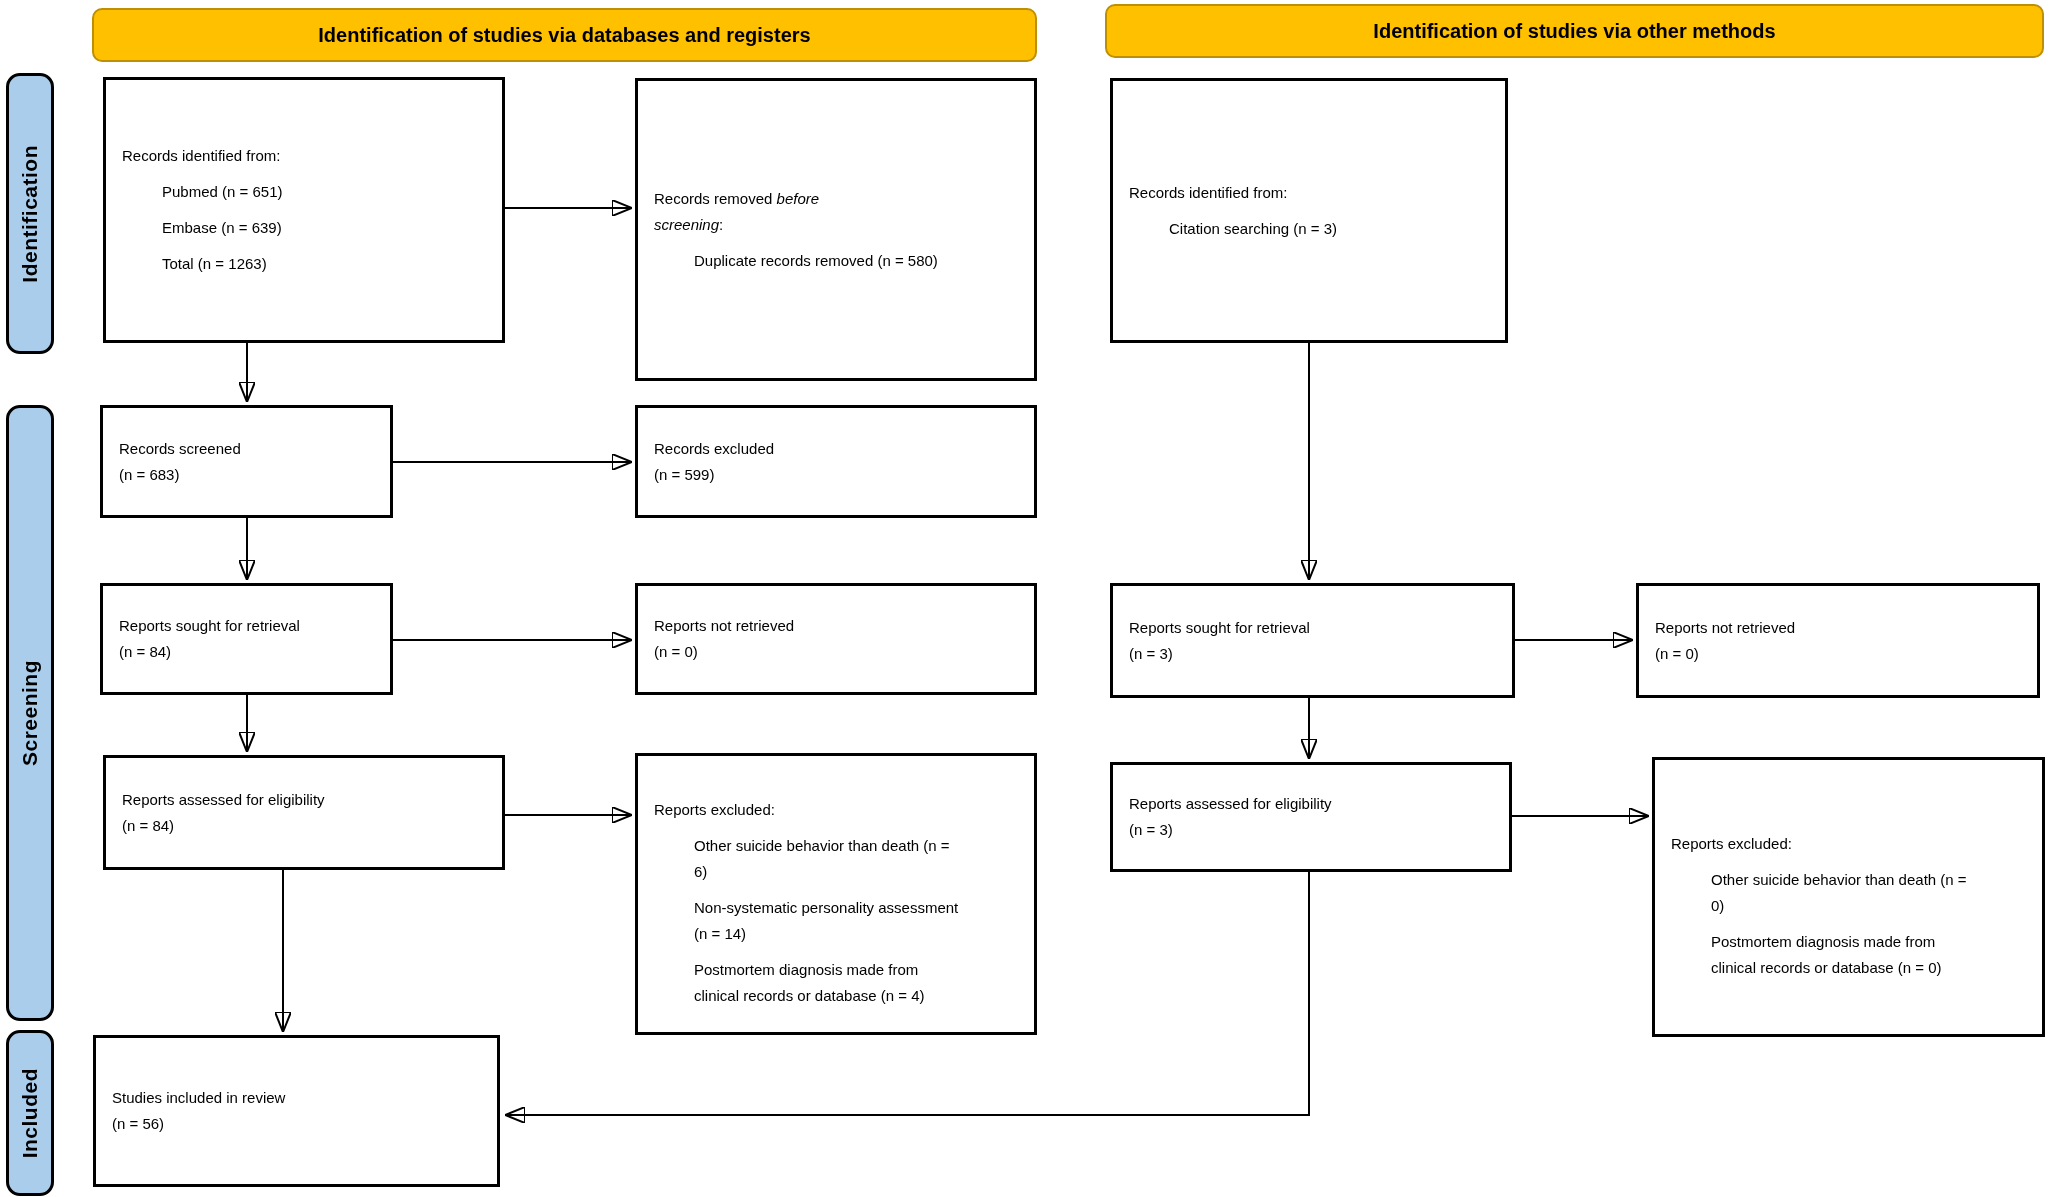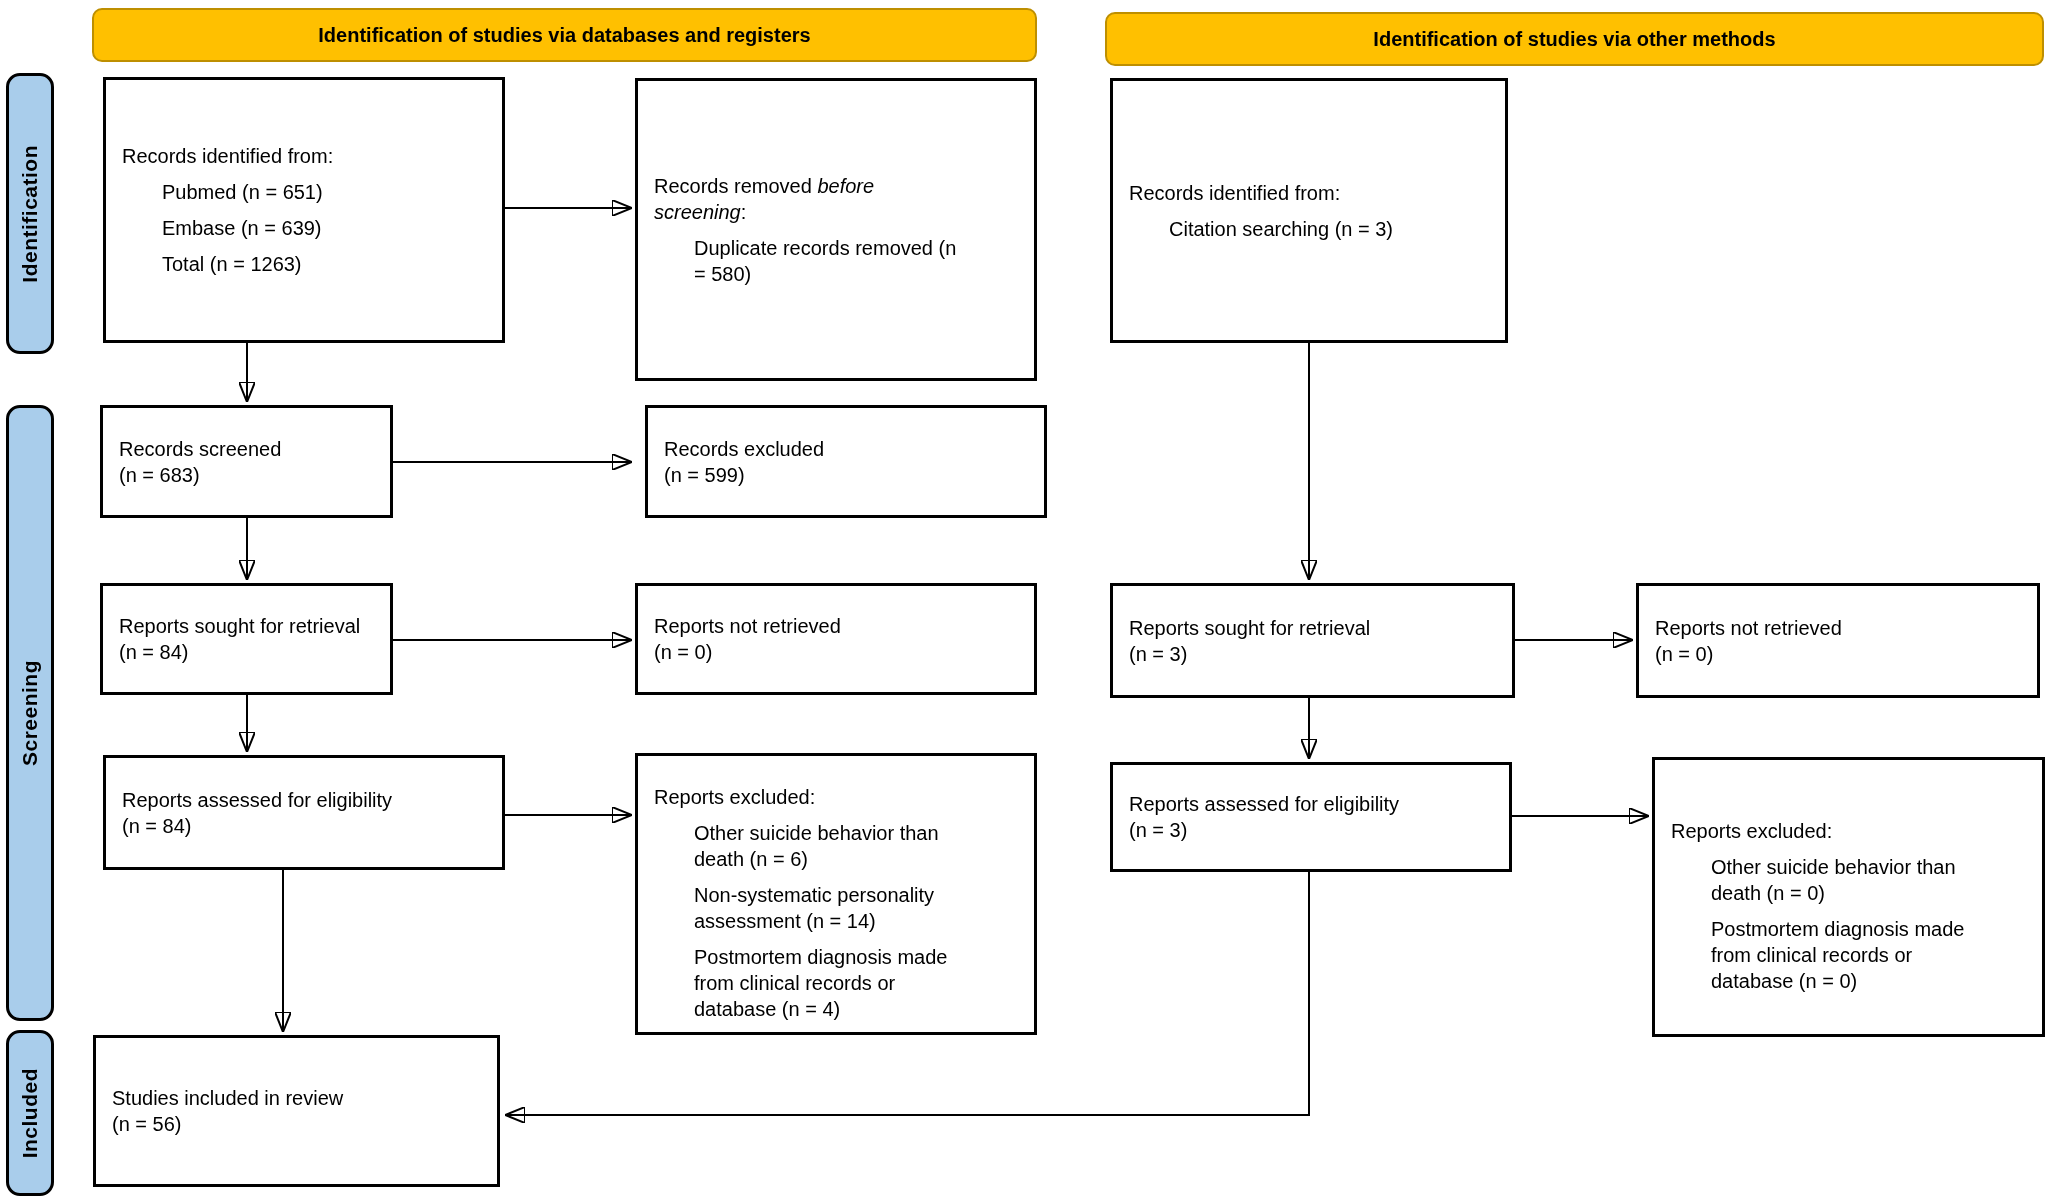--- a/index.html
+++ b/index.html
@@ -40,40 +40,40 @@
     transform:rotate(180deg);
     font-weight:bold;font-size:21px;
     letter-spacing:0.5px;
     white-space:nowrap;
   }
   .box{
     position:absolute;
     background:#fff;
     border:3px solid var(--box-border);
     box-sizing:border-box;
-    font-size:20px;line-height:26px;
+    font-size:15px;line-height:26px;
     display:flex;flex-direction:column;justify-content:center;
     padding:8px 10px 8px 16px;
   }
   .box.top{justify-content:center;padding-top:26px;}
   .box span{display:block;}
   .indent{display:block;margin-left:40px;margin-top:10px;}
   .narrow{max-width:265px;}
   .arrows{position:absolute;left:0;top:0;pointer-events:none;}
   .arrows path{stroke:var(--arrow-color);stroke-width:2;fill:none;}
 </style>
 </head>
 <body>
 
 <div class="canvas">
 
   <div class="hdr" style="left:92px;top:8px;width:941px;height:50px;">
     <span>Identification of studies via databases and registers</span>
   </div>
-  <div class="hdr" style="left:1105px;top:12px;width:935px;height:50px;">
+  <div class="hdr" style="left:1105px;top:4px;width:935px;height:50px;">
     <span>Identification of studies via other methods</span>
   </div>
 
   <div class="stage" style="left:6px;top:73px;width:42px;height:275px;">
     <span>Identification</span>
   </div>
   <div class="stage" style="left:6px;top:405px;width:42px;height:610px;">
     <span>Screening</span>
   </div>
   <div class="stage" style="left:6px;top:1030px;width:42px;height:160px;">
@@ -95,21 +95,21 @@
 
   <div class="box" style="left:1110px;top:78px;width:398px;height:265px;">
     <span>Records identified from:</span>
     <span class="indent">Citation searching (n = 3)</span>
   </div>
 
   <div class="box" style="left:100px;top:405px;width:293px;height:113px;">
     <span>Records screened</span>
     <span>(n = 683)</span>
   </div>
-  <div class="box" style="left:635px;top:405px;width:402px;height:113px;margin-left:10px;">
+  <div class="box" style="left:635px;top:405px;width:402px;height:113px;">
     <span>Records excluded</span>
     <span>(n = 599)</span>
   </div>
 
   <div class="box" style="left:100px;top:583px;width:293px;height:112px;">
     <span>Reports sought for retrieval</span>
     <span>(n = 84)</span>
   </div>
   <div class="box" style="left:635px;top:583px;width:402px;height:112px;">
     <span>Reports not retrieved</span>

